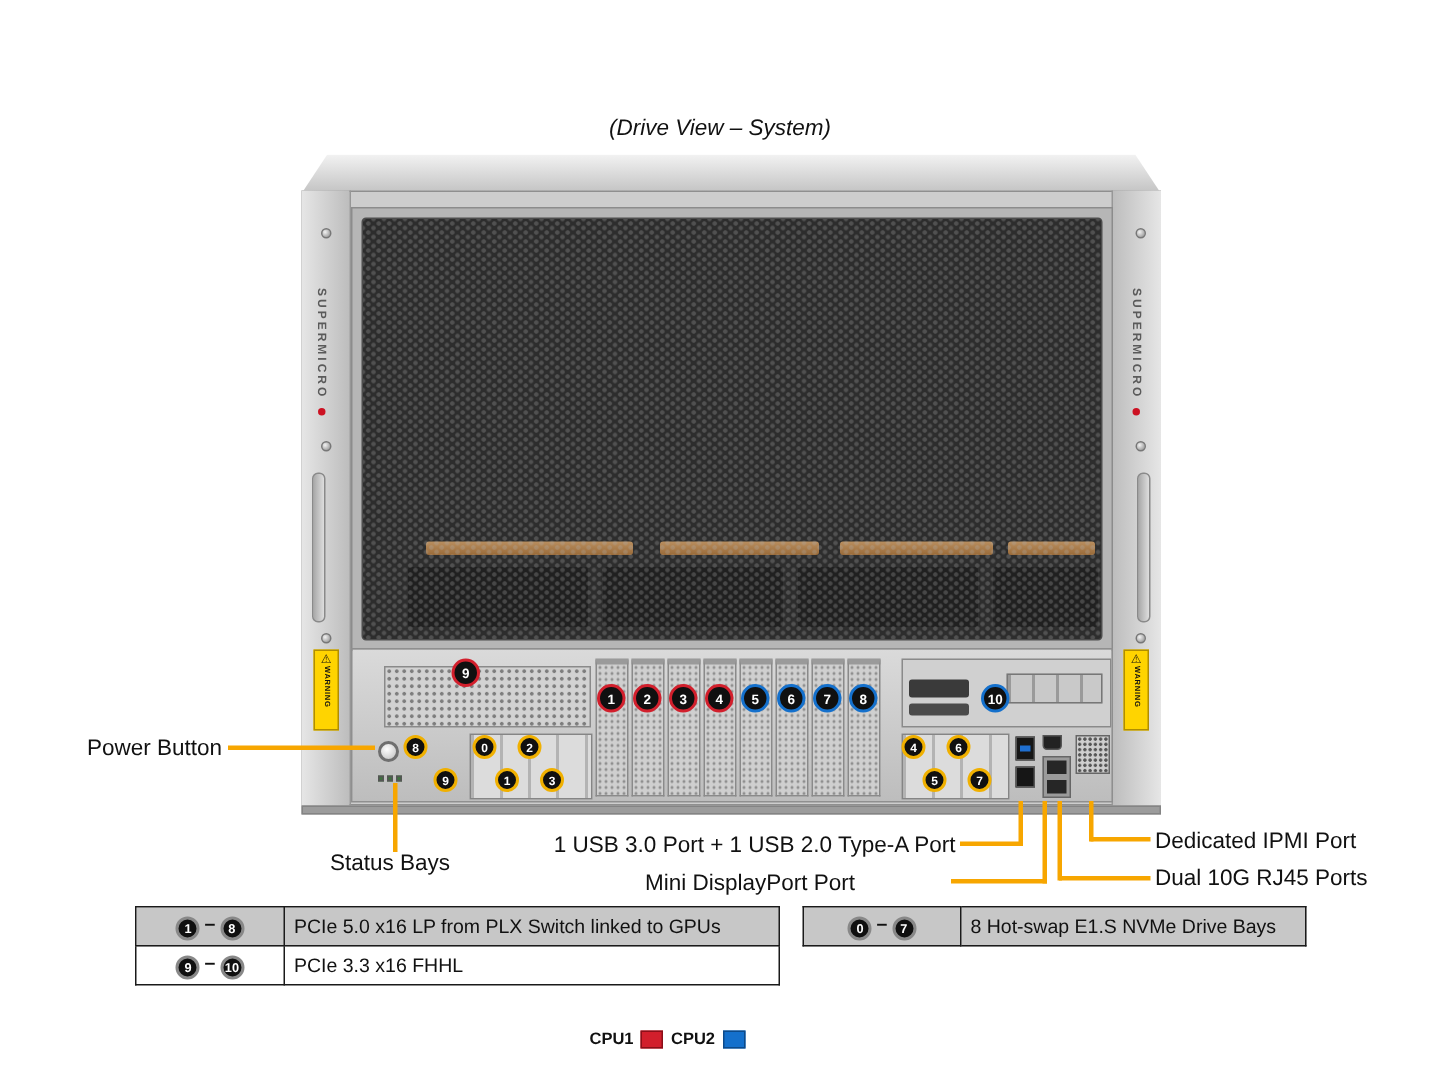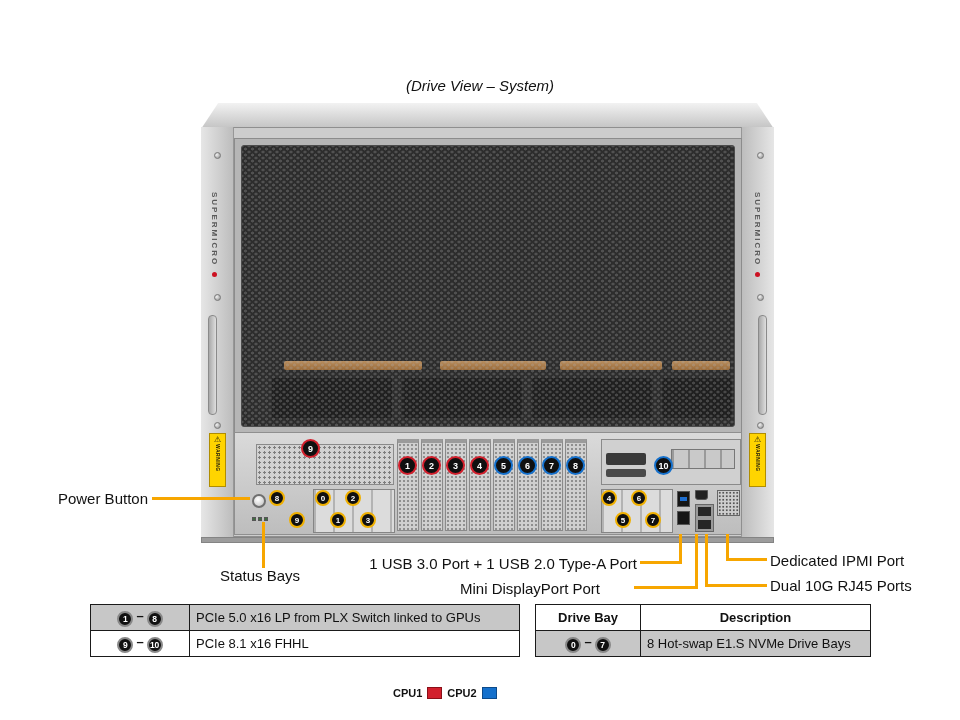--- a/index.html
+++ b/index.html
@@ -95,21 +95,21 @@
   
   .lbl{position:absolute;font-size:15px;color:#111;white-space:nowrap;}
   .line{position:absolute;background:#f7a600;z-index:4;}
   .lbl-power{left:48px;top:490px;width:100px;text-align:right;}
   .ln-power{left:152px;top:497px;width:98px;height:3px;}
   .lbl-status{left:205px;top:567px;width:110px;text-align:center;}
   .ln-status{left:262px;top:522px;width:3px;height:46px;}
   .lbl-usb{left:337px;top:555px;width:300px;text-align:right;}
   .ln-usb-h{left:640px;top:561px;width:42px;height:3px;}
   .ln-usb-v{left:679px;top:534px;width:3px;height:30px;}
-  .lbl-mdp{left:430px;top:580px;width:200px;text-align:center;}
+  .lbl-mdp{left:430px;top:580px;width:200px;text-align:left;}
   .ln-mdp-h{left:634px;top:586px;width:64px;height:3px;}
   .ln-mdp-v{left:695px;top:534px;width:3px;height:55px;}
   .lbl-ipmi{left:770px;top:552px;}
   .ln-ipmi-h{left:727px;top:558px;width:40px;height:3px;}
   .ln-ipmi-v{left:726px;top:534px;width:3px;height:27px;}
   .lbl-rj45{left:770px;top:577px;}
   .ln-rj45-h{left:706px;top:584px;width:61px;height:3px;}
   .ln-rj45-v{left:705px;top:534px;width:3px;height:53px;}
 
   
@@ -272,31 +272,27 @@
     <tr class="hl">
       <td class="c1">
         <span class="tbadge red">1</span><span class="sep">–</span><span class="tbadge blue">8</span>
       </td>
       <td class="desc">PCIe 5.0 x16 LP from PLX Switch linked to GPUs</td>
     </tr>
     <tr>
       <td class="c1">
         <span class="tbadge red">9</span><span class="sep">–</span><span class="tbadge blue">10</span>
       </td>
-      <td class="desc">PCIe 8.1 x16 FHHL</td>
+      <td class="desc">PCIe 3.3 x16 FHHL</td>
     </tr>
   </tbody>
     </table>
 
   <table class="tbl tbl-drive">
     <tbody>
-        <tr>
-      <th class="c1">Drive Bay</th>
-      <th>Description</th>
-    </tr>
     <tr class="hl">
       <td class="c1">
         <span class="tbadge yellow">0</span><span class="sep">–</span><span class="tbadge yellow">7</span>
       </td>
       <td class="desc">8 Hot-swap E1.S NVMe Drive Bays</td>
     </tr>
   </tbody>
     </table>
 
   <div class="legend">

